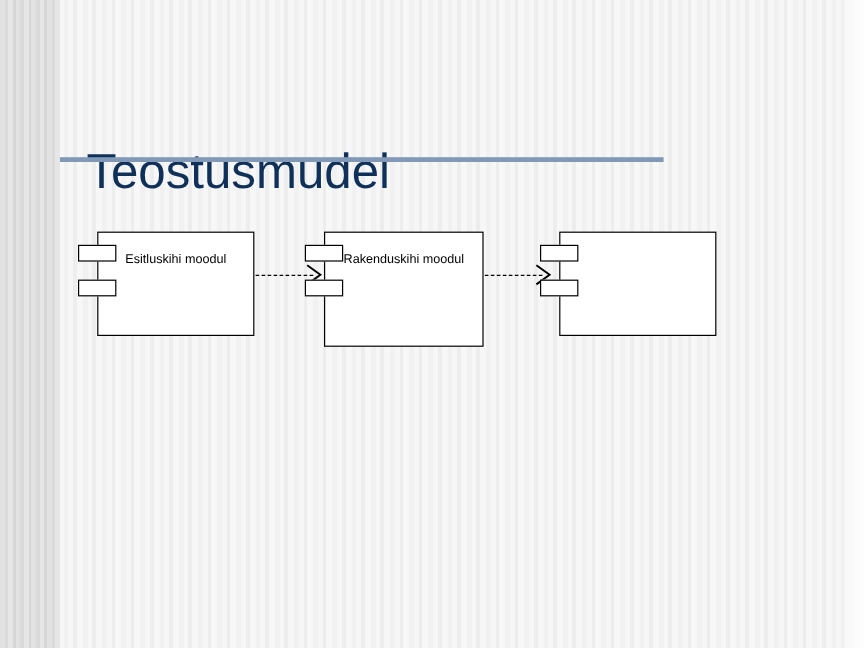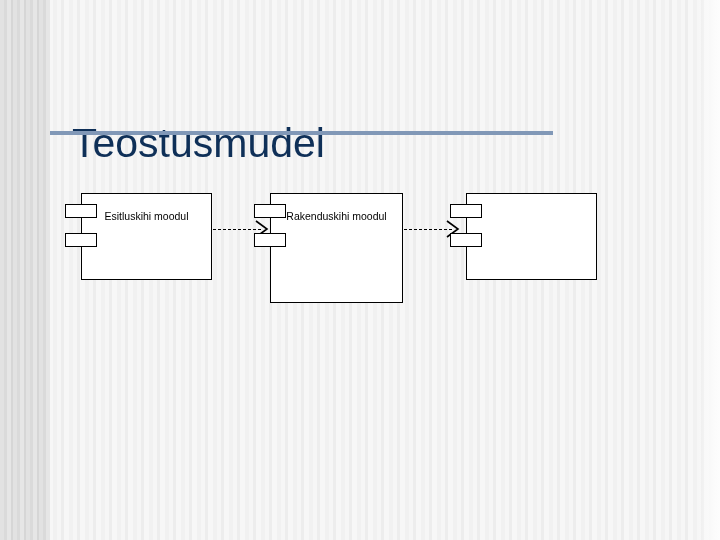--- a/index.html
+++ b/index.html
@@ -144,21 +144,21 @@
       <div class="component-label">Esitluskihi moodul</div>
     </div>
 
     <div class="connector" style="left:213px; top:229px; width:48px;"></div>
     <div class="arrowhead" style="left:255px; top:221px;">
       <svg width="13" height="16" viewBox="0 0 13 16">
         <polyline points="1,0 12,8 1,16" fill="none" stroke="#000000" stroke-width="1.6"></polyline>
       </svg>
     </div>
 
-    <div class="component" style="left:270px; top:193px; width:133px; height:110px;">
+    <div class="component" style="left:270px; top:193px; width:133px; height:96px;">
       <div class="tab tab-top"></div>
       <div class="tab tab-bottom"></div>
       <div class="component-label">Rakenduskihi moodul</div>
     </div>
 
     <div class="connector" style="left:404px; top:229px; width:48px;"></div>
     <div class="arrowhead" style="left:446px; top:221px;">
       <svg width="13" height="16" viewBox="0 0 13 16">
         <polyline points="1,0 12,8 1,16" fill="none" stroke="#000000" stroke-width="1.6"></polyline>
       </svg>

